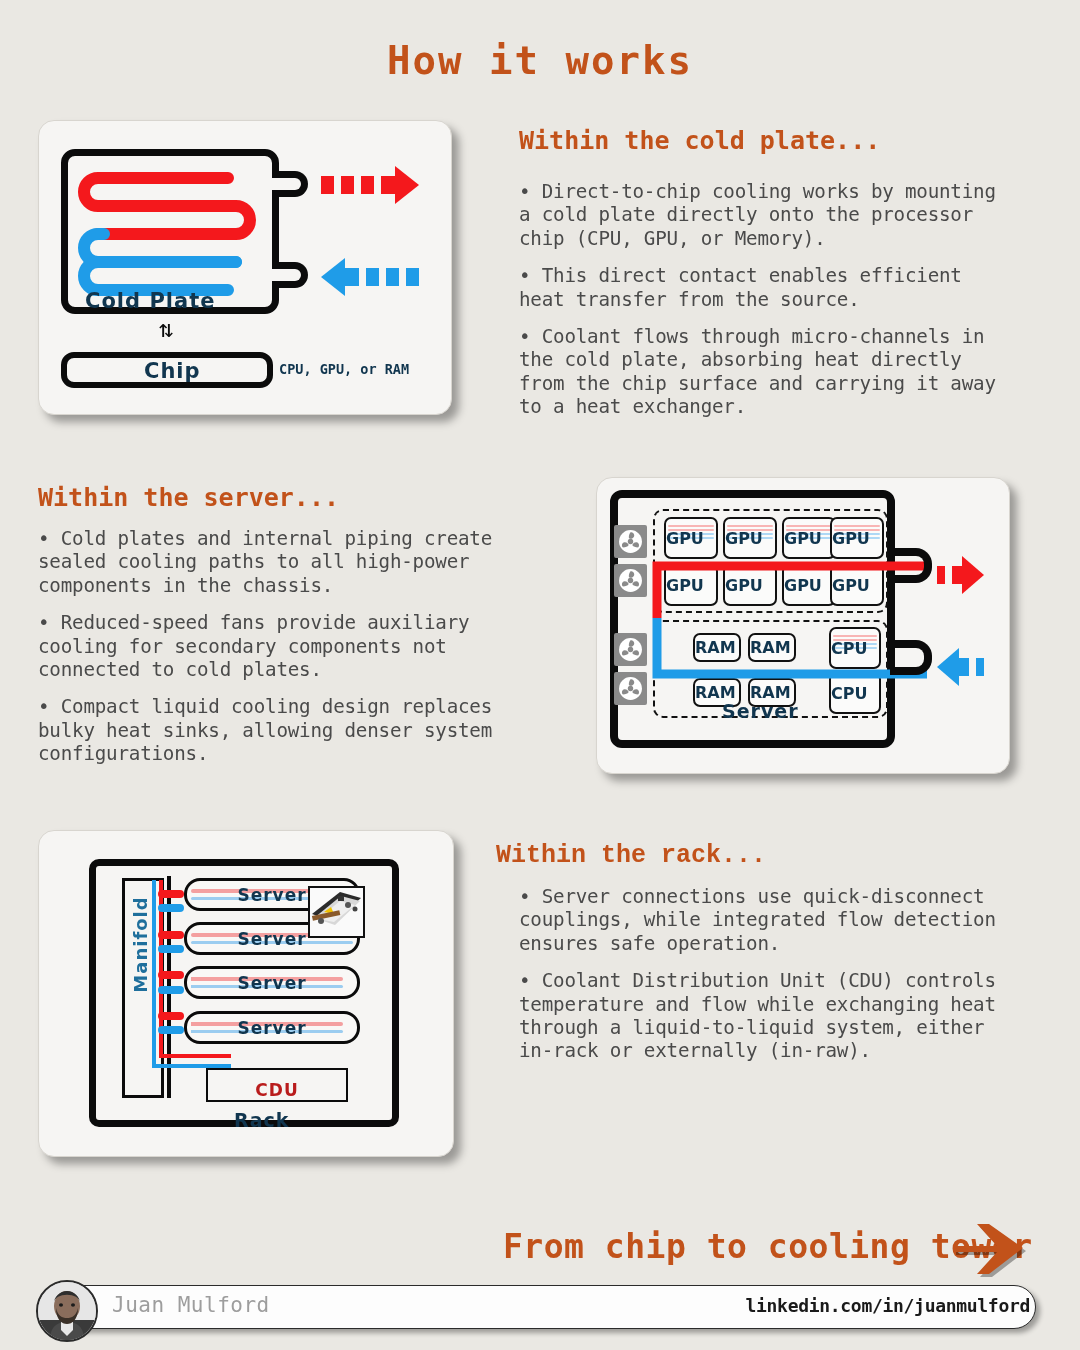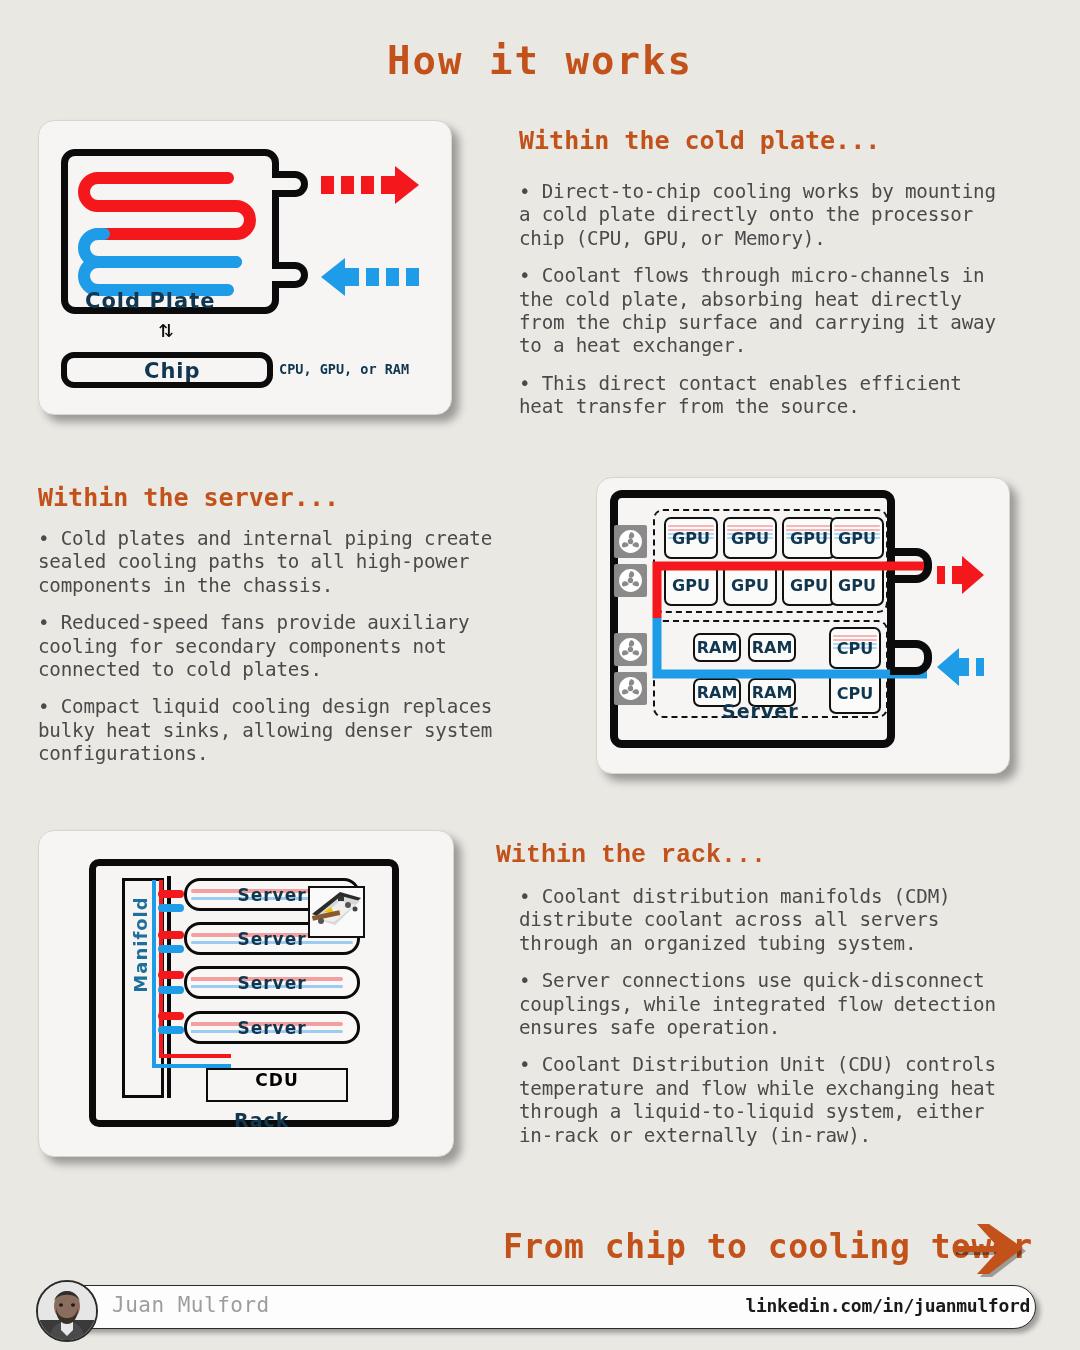--- a/index.html
+++ b/index.html
@@ -118,21 +118,21 @@
     display: flex; align-items: center; justify-content: center;
   }
   .grp {
     position: absolute;
     border: 2px dashed #111; border-radius: 10px;
   }
   .chipbox {
     position: absolute;
     border: 2.5px solid #111; border-radius: 7px;
     background: #fbfbfa;
-    display: flex; align-items: center; justify-content: center;
+    display: flex; align-items: center; 
     font-family: "DejaVu Sans", sans-serif;
     font-weight: bold; color: #11364f; font-size: 16px;
     overflow: hidden;
   }
   .chipbox .mini { position: absolute; left: 2px; right: 2px; }
   .chipbox .mini i { display: block; height: 2px; margin: 2px 0; border-radius: 2px; }
   .chipbox span { position: relative; z-index: 2; }
   .sv-label { left: 125px; top: 222px; font-size: 19px; letter-spacing: 1px; }
 
   
@@ -162,23 +162,23 @@
     font-family: "DejaVu Sans", sans-serif; font-weight: bold;
     font-size: 17px; color: #11364f; letter-spacing: 1px;
     overflow: hidden;
   }
   .rk-server .pipe { position: absolute; height: 3.5px; border-radius: 3px; }
   .rk-server span { position: relative; z-index: 3; }
   .rk-cdu {
     position: absolute; left: 110px; top: 202px;
     width: 142px; height: 34px;
     border: 2.5px solid #0b0b0b; background: #f6f5f3;
-    display: flex; align-items: flex-start; justify-content: center;
+    display: flex; align-items: flex-end; justify-content: center;
     font-family: "DejaVu Sans", sans-serif; font-weight: bold;
-    font-size: 17px; color: #000000; letter-spacing: 1px;
+    font-size: 17px; color: #b91c1c; letter-spacing: 1px;
   }
   .rk-label { left: 138px; top: 243px; font-size: 19px; letter-spacing: 1px; }
   .rk-photo {
     position: absolute; left: 212px; top: 20px;
     width: 57px; height: 52px;
     border: 2px solid #111; background: #fdfdfd;
     overflow: hidden;
   }
 
   
@@ -260,22 +260,22 @@
   <div style="position:absolute;left:120px;top:196px;font-size:24px;color:#0b0b0b;line-height:1;">⇅</div>
 
   <div class="cp-chip"></div>
   <div class="dlabel cp-chip-label">Chip</div>
   <div class="cp-note">CPU, GPU, or RAM</div>
 </div>
 
 <div class="sec-head" style="left:519px; top:126px;">Within the cold plate...</div>
 <div class="bullets" style="left:519px; top:180px; width:496px;">
   <div class="bullet">• Direct-to-chip cooling works by mounting a cold plate directly onto the processor chip (CPU, GPU, or Memory).</div>
+  <div class="bullet">• This direct contact enables efficient heat transfer from the source.</div>
   <div class="bullet">• Coolant flows through micro-channels in the cold plate, absorbing heat directly from the chip surface and carrying it away to a heat exchanger.</div>
-  <div class="bullet">• This direct contact enables efficient heat transfer from the source.</div>
 </div>
 
 <div class="sec-head" style="left:38px; top:483px;">Within the server...</div>
 <div class="bullets" style="left:38px; top:527px; width:470px;">
   <div class="bullet">• Cold plates and internal piping create sealed cooling paths to all high-power components in the chassis.</div>
   <div class="bullet">• Reduced-speed fans provide auxiliary cooling for secondary components not connected to cold plates.</div>
   <div class="bullet">• Compact liquid cooling design replaces bulky heat sinks, allowing denser system configurations.</div>
 </div>
 
 <div class="card" id="sv-card">
@@ -494,21 +494,20 @@
     <div class="rk-cdu">
       <span>CDU</span>
     </div>
 
     <div class="dlabel rk-label">Rack</div>
   </div>
 </div>
 
 <div class="sec-head" style="left:496px; top:841px;font-family:Liberation Mono, monospace;">Within the rack...</div>
 <div class="bullets" style="left:519px; top:885px; width:500px;">
-  <div class="bullet">• Coolant distribution manifolds (CDM) distribute coolant across all servers through an organized tubing system.</div>
   <div class="bullet">• Server connections use quick-disconnect couplings, while integrated flow detection ensures safe operation.</div>
   <div class="bullet">• Coolant Distribution Unit (CDU) controls temperature and flow while exchanging heat through a liquid-to-liquid system, either in-rack or externally (in-raw).</div>
 </div>
 
 <div class="cta">From chip to cooling tower</div>
 <div class="cta-arrow">
   <svg width="82" height="62" viewBox="0 0 82 62">
     <g transform="translate(3,3)">
       <path d="M0 24 H44 L24 2 L36 2 L70 26 L36 52 L24 52 L44 30 H0 Z" fill="rgba(0,0,0,0.33)" transform="translate(3,3)"></path>
       <path d="M0 24 H44 L24 2 L36 2 L70 26 L36 52 L24 52 L44 30 H0 Z" fill="#c2521a"></path>

